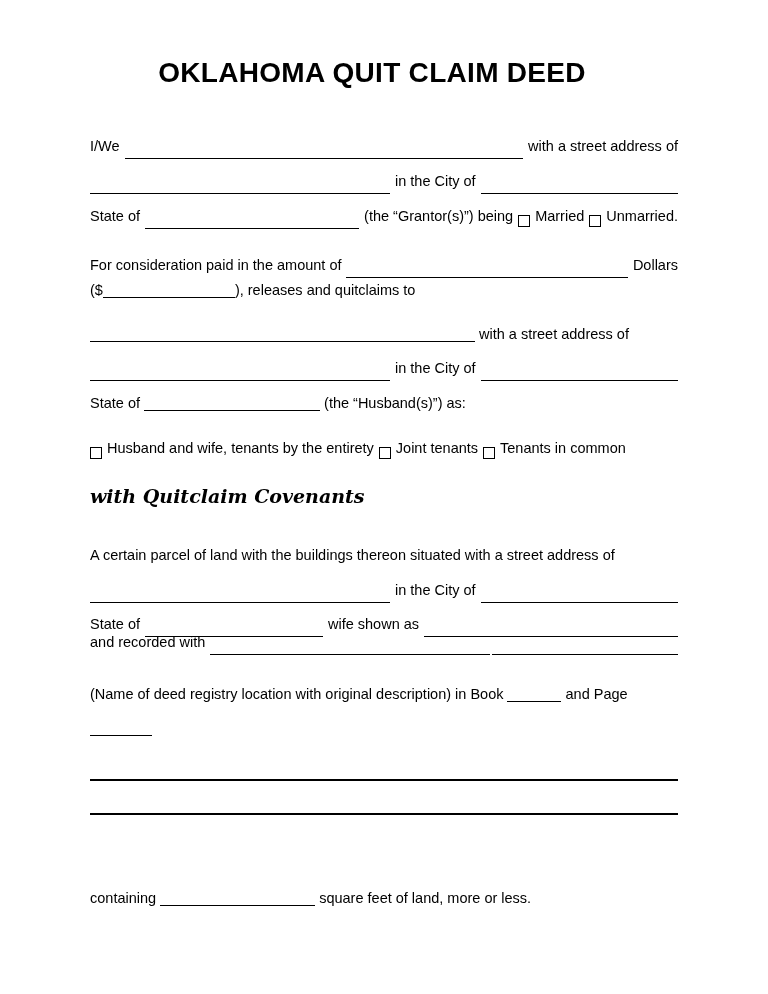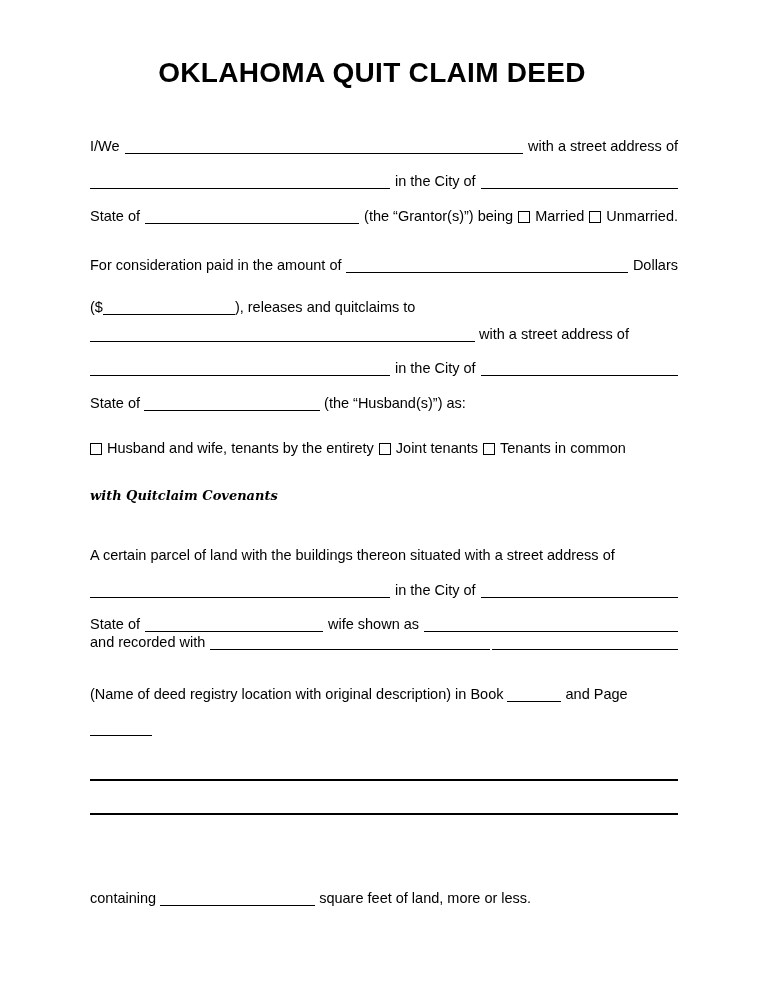--- a/index.html
+++ b/index.html
@@ -10,34 +10,34 @@
     overflow:hidden;
   }
   .title {
     position:absolute; top:55px; left:0; width:100%;
     text-align:center; font-size:28px; font-weight:bold; line-height:36px;
     letter-spacing:0.3px;
   }
   .line {
     position:absolute; left:90px; width:588px; line-height:20px; white-space:nowrap;
   }
-  .flexline { display:flex; gap:5px; align-items:center; }
+  .flexline { display:flex; gap:5px; align-items:flex-end; }
   .t { flex:0 0 auto; }
   .blank {
     display:inline-block; height:12px; border-bottom:1.6px solid #000;
     margin-bottom:-3px; vertical-align:baseline;
   }
   .grow { flex:1 1 auto; }
   .cb {
     display:inline-block; width:12px; height:12px; border:1.4px solid #000;
     margin-bottom:-1px; flex:0 0 auto; background:#fff;
   }
   .covenant {
     font-family:"DejaVu Serif", serif; font-style:italic; font-weight:bold;
-    font-size:13px;
+    font-size:19px;
   }
   .rule {
     position:absolute; left:90px; width:588px; height:0;
     border-bottom:2px solid #000;
   }
 </style>
 </head>
 <body>
 
 <div class="page">
@@ -65,21 +65,21 @@
     <span class="cb"></span>
     <span class="t">Unmarried.</span>
   </div>
 
   <div class="line flexline" style="top:255px">
     <span class="t">For consideration paid in the amount of</span>
     <span class="blank grow"></span>
     <span class="t">Dollars</span>
   </div>
 
-  <div class="line" style="top:297px"><span>($</span><span class="blank" style="width:132px"></span><span>), releases and quitclaims to</span></div>
+  <div class="line" style="top:280px"><span>($</span><span class="blank" style="width:132px"></span><span>), releases and quitclaims to</span></div>
 
   <div class="line" style="top:324px">
     <span class="blank" style="width:385px"></span>
     <span>with a street address of</span>
   </div>
 
   <div class="line flexline" style="top:358px">
     <span class="blank" style="width:300px"></span>
     <span class="t">in the City of</span>
     <span class="blank grow"></span>

